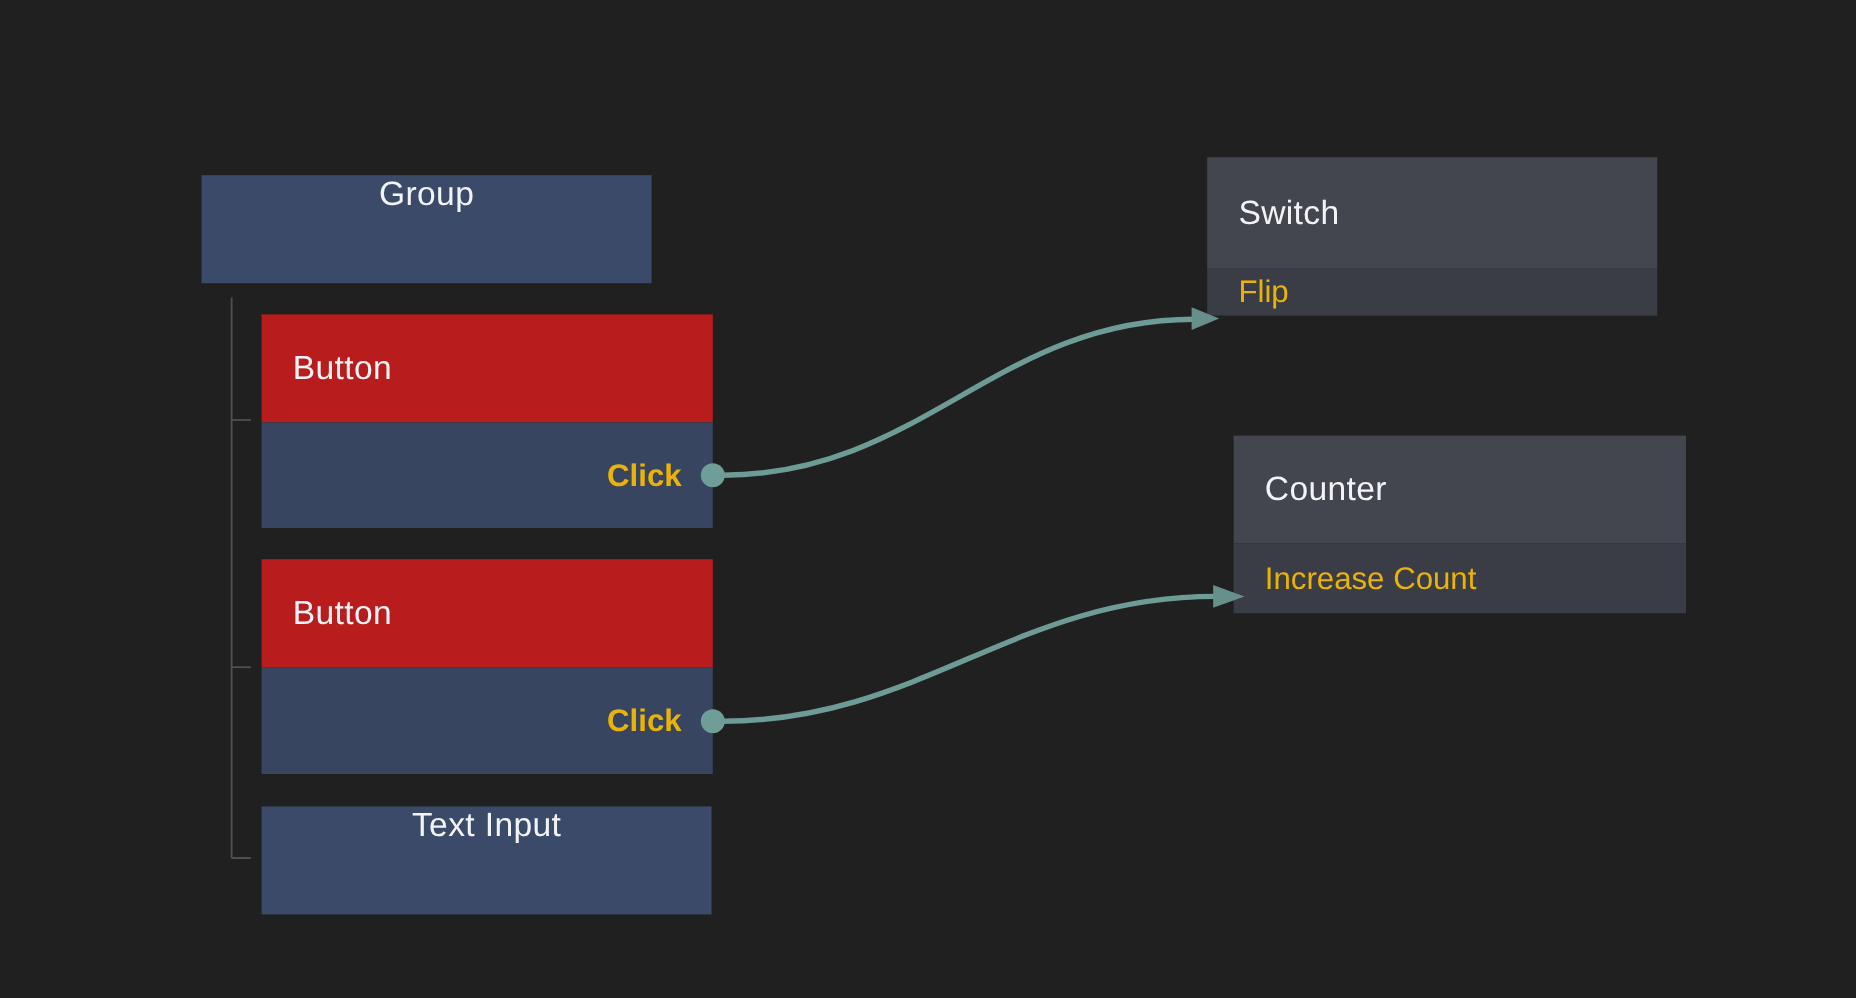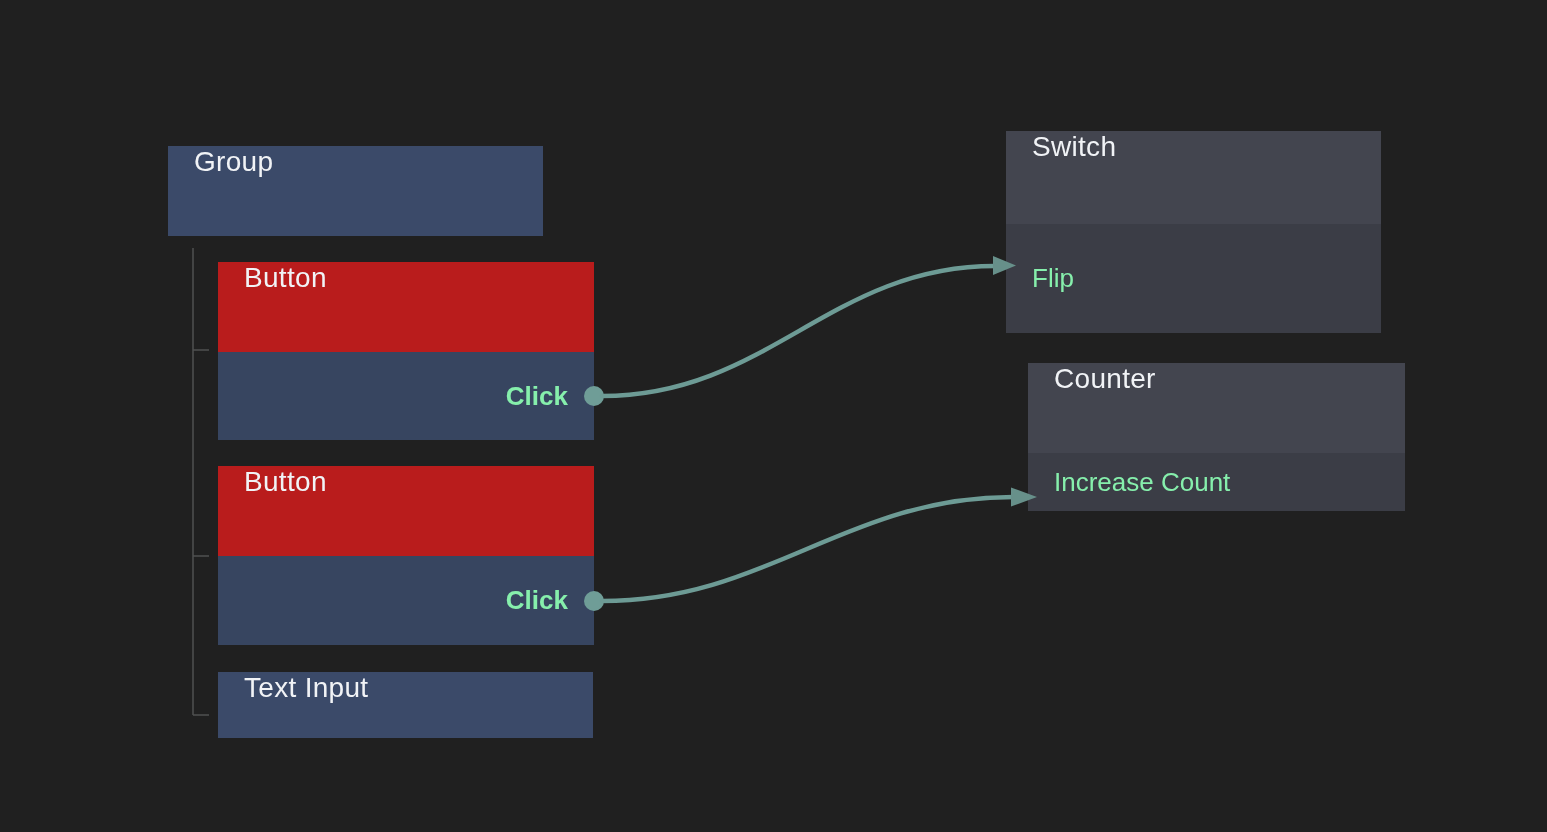--- a/index.html
+++ b/index.html
@@ -2,25 +2,25 @@
 <html><head>
 <meta charset="utf-8">
 <style>
   html, body { margin:0; padding:0; background:#202020; }
   .canvas {
     position:relative; width:1547px; height:832px;
     background:#202020; overflow:hidden;
     font-family:"Liberation Sans", "DejaVu Sans", sans-serif;
   }
   .node { position:absolute; display:flex; flex-direction:column; z-index:1; }
-  .node-header { display:flex; padding:0 26px; box-sizing:border-box; }
+  .node-header { display:flex; align-items:center; padding:0 26px; box-sizing:border-box; }
   .node-title { font-size:28px; color:#f1f3f6; letter-spacing:0.3px; white-space:nowrap; }
   .node-row {
     display:flex; align-items:center; padding:0 26px; box-sizing:border-box;
-    font-size:26px; color:#86efac; position:relative; flex:1;
+    font-size:26px; color:#eab308; position:relative; flex:1;
   }
   .node-row.output { justify-content:flex-end;font-weight:bold; }
   .blue .node-header { background:#b91c1c; }
   .blue .node-row   { background:#374560; }
   .blue.single      { background:#3b4a69; }
   .gray .node-header { background:#43454f; }
   .gray .node-row    { background:#3b3d46; }
   .port {
     position:absolute; width:20px; height:20px; border-radius:50%;
     background:#6f9d97; right:-10px; top:50%; margin-top:-10px; z-index:3;
@@ -67,25 +67,25 @@
   <div class="node blue" style="left:218px; top:466px; width:376px; height:179px;">
     <div class="node-header" style="height:90px;">
       <span class="node-title">Button</span>
     </div>
     <div class="node-row output">
       <span>Click</span>
       <span class="port"></span>
     </div>
   </div>
 
-  <div class="node blue single node-header" style="left:218px; top:672px; width:375px; height:66px;">
+  <div class="node blue single node-header" style="left:218px; top:672px; width:375px; height:90px;">
     <span class="node-title">Text Input</span>
   </div>
 
-  <div class="node gray" style="left:1006px; top:131px; width:375px; height:202px;">
+  <div class="node gray" style="left:1006px; top:131px; width:375px; height:132px;">
     <div class="node-header" style="height:93px;">
       <span class="node-title">Switch</span>
     </div>
     <div class="node-row">
       <span>Flip</span>
     </div>
   </div>
 
   <div class="node gray" style="left:1028px; top:363px; width:377px; height:148px;">
     <div class="node-header" style="height:90px;">

